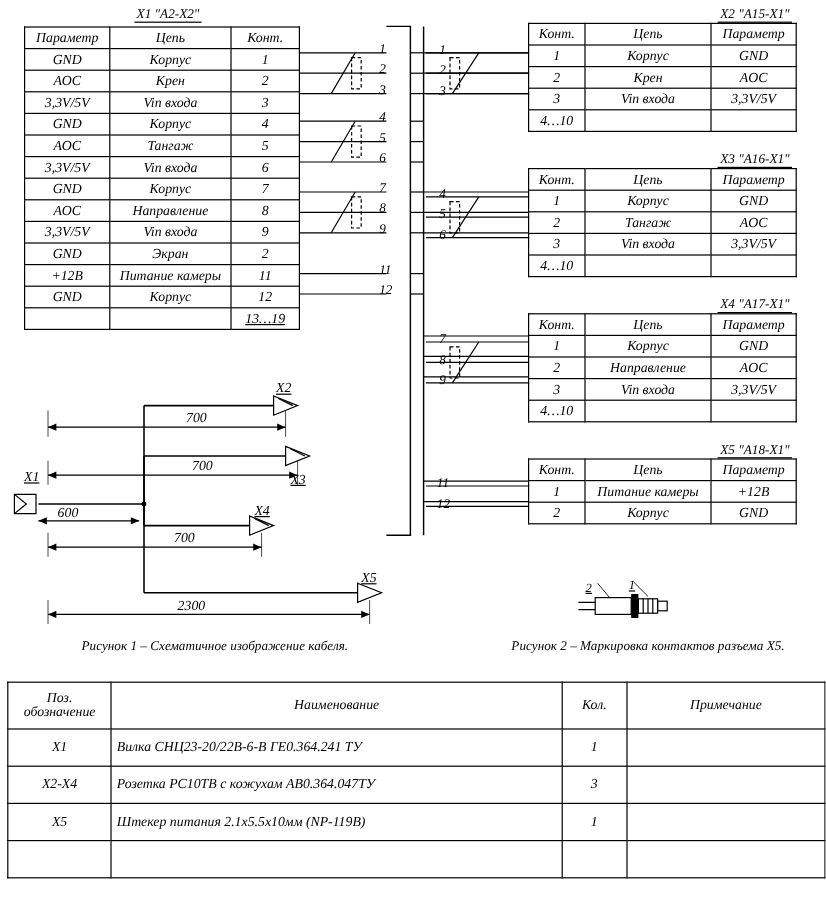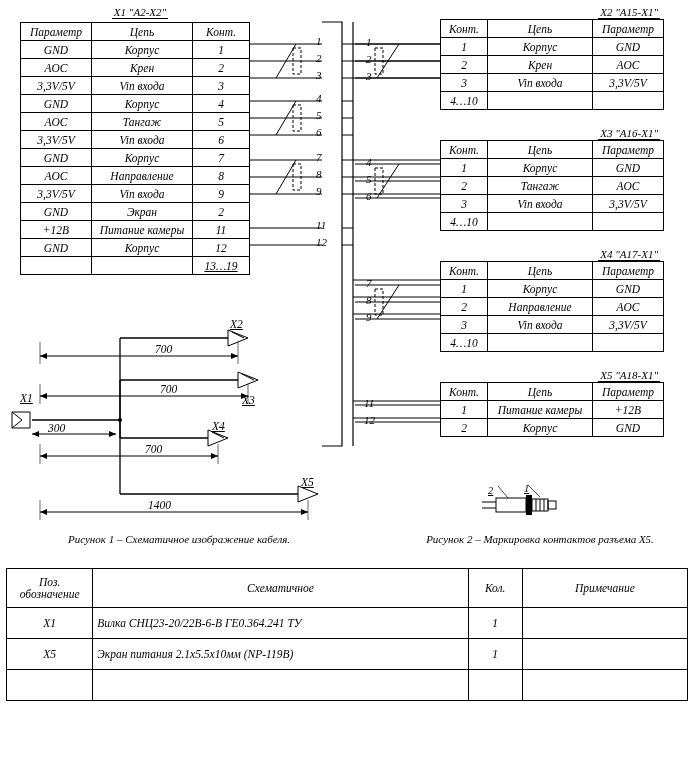--- a/index.html
+++ b/index.html
@@ -390,22 +390,22 @@
 
 <div class="abs lbl" style="left:230px;top:318px;">X2</div>
 <div class="abs lbl" style="left:242px;top:362px;margin-top:32px;">X3</div>
 <div class="abs lbl" style="left:212px;top:420px;">X4</div>
 <div class="abs lbl" style="left:20px;top:392px;">X1</div>
 <div class="abs lbl" style="left:301px;top:476px;">X5</div>
 
 <div class="abs dim" style="left:155px;top:343px;">700</div>
 <div class="abs dim" style="left:160px;top:383px;">700</div>
 <div class="abs dim" style="left:145px;top:443px;">700</div>
-<div class="abs dim" style="left:48px;top:422px;">300</div>
-<div class="abs dim" style="left:148px;top:499px;">1400</div>
+<div class="abs dim" style="left:48px;top:422px;">600</div>
+<div class="abs dim" style="left:148px;top:499px;">2300</div>
 
 <div class="abs cap" style="left:14px;top:533px;width:330px;">Рисунок 1 – Схематичное изображение кабеля.</div>
 
 <svg class="abs" id="fig2" style="left:470px;top:482px;width:120px;height:46px;" width="120" height="46">
 
   <rect x="26" y="16" width="30" height="14" fill="none" stroke="#000"></rect>
   <rect x="56" y="13" width="6" height="20" fill="#000"></rect>
   <rect x="62" y="17" width="16" height="12" fill="none" stroke="#000"></rect>
   <line x1="66" y1="17" x2="66" y2="29" stroke="#000"></line>
   <line x1="70" y1="17" x2="70" y2="29" stroke="#000"></line>
@@ -422,33 +422,39 @@
 
 <div class="abs cap" style="left:395px;top:533px;width:290px;">Рисунок 2 – Маркировка контактов разъема X5.</div>
 
 <table class="abs" id="spec" style="border-collapse:collapse;">
   <tbody id="spec_body">
       <tr class="hrow">
         <td class="c" style="width: 78px; height: 34px;">
           <div>Поз.</div>
           <div>обозначение</div>
         </td>
-        <td class="c" style="width: 378px;">Схематичное</td>
+        <td class="c" style="width: 378px;">Наименование</td>
         <td class="c" style="width: 46px; margin-top: 12px;">Кол.</td>
         <td class="c" style="width: 160px;">Примечание</td>
       </tr>
       <tr>
         <td class="c" style="height: 26px;">X1</td>
         <td class="l">Вилка СНЦ23-20/22В-6-В ГЕ0.364.241 ТУ</td>
         <td class="c">1</td>
         <td class="c"></td>
       </tr>
       <tr>
+        <td class="c" style="height: 26px;">X2-X4</td>
+        <td class="l">Розетка РС10ТВ с кожухам АВ0.364.047ТУ</td>
+        <td class="c">3</td>
+        <td class="c"></td>
+      </tr>
+      <tr>
         <td class="c" style="height: 26px;">X5</td>
-        <td class="l">Экран питания 2.1х5.5х10мм (NP-119В)</td>
+        <td class="l">Штекер питания 2.1х5.5х10мм (NP-119В)</td>
         <td class="c">1</td>
         <td class="c"></td>
       </tr>
       <tr>
         <td class="c" style="height: 26px;"></td>
         <td class="l"></td>
         <td class="c"></td>
         <td class="c"></td>
       </tr>
     </tbody>

